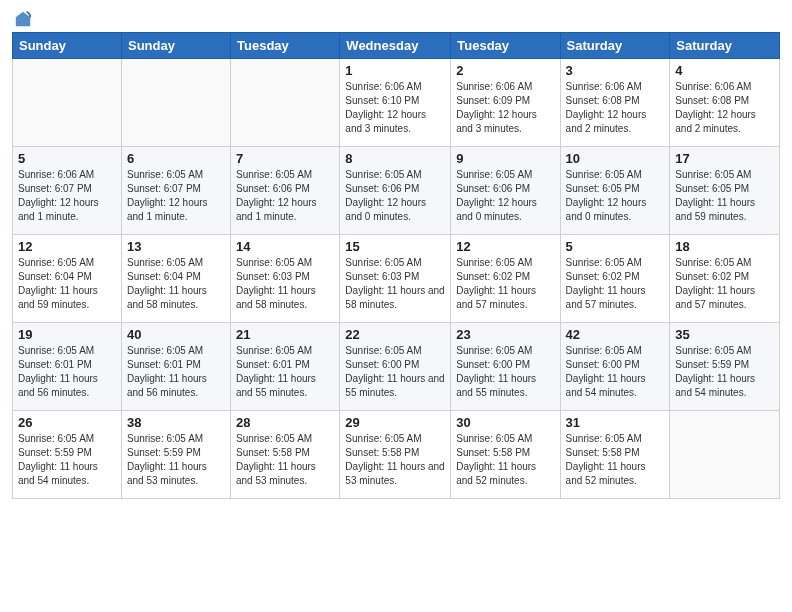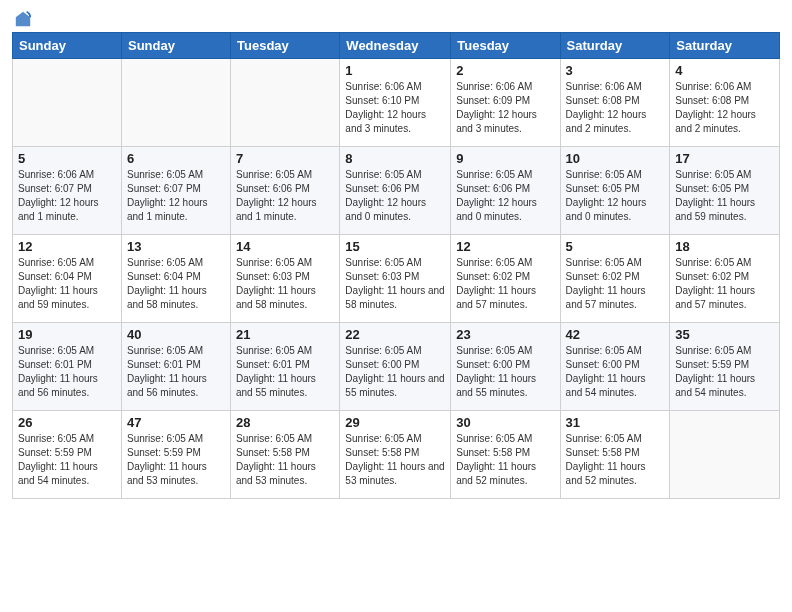--- a/index.html
+++ b/index.html
@@ -292,21 +292,21 @@
           </td>
         </tr>
         <tr>
           <td>
             <span class="day-number">26</span>
             <div class="day-info" style="white-space: pre-line;">Sunrise: 6:05 AM
 Sunset: 5:59 PM
 Daylight: 11 hours and 54 minutes.</div>
           </td>
           <td>
-            <span class="day-number">47</span>
+            <span class="day-number">38</span>
             <div class="day-info" style="white-space: pre-line;">Sunrise: 6:05 AM
 Sunset: 5:59 PM
 Daylight: 11 hours and 53 minutes.</div>
           </td>
           <td>
             <span class="day-number">28</span>
             <div class="day-info" style="white-space: pre-line;">Sunrise: 6:05 AM
 Sunset: 5:58 PM
 Daylight: 11 hours and 53 minutes.</div>
           </td>

